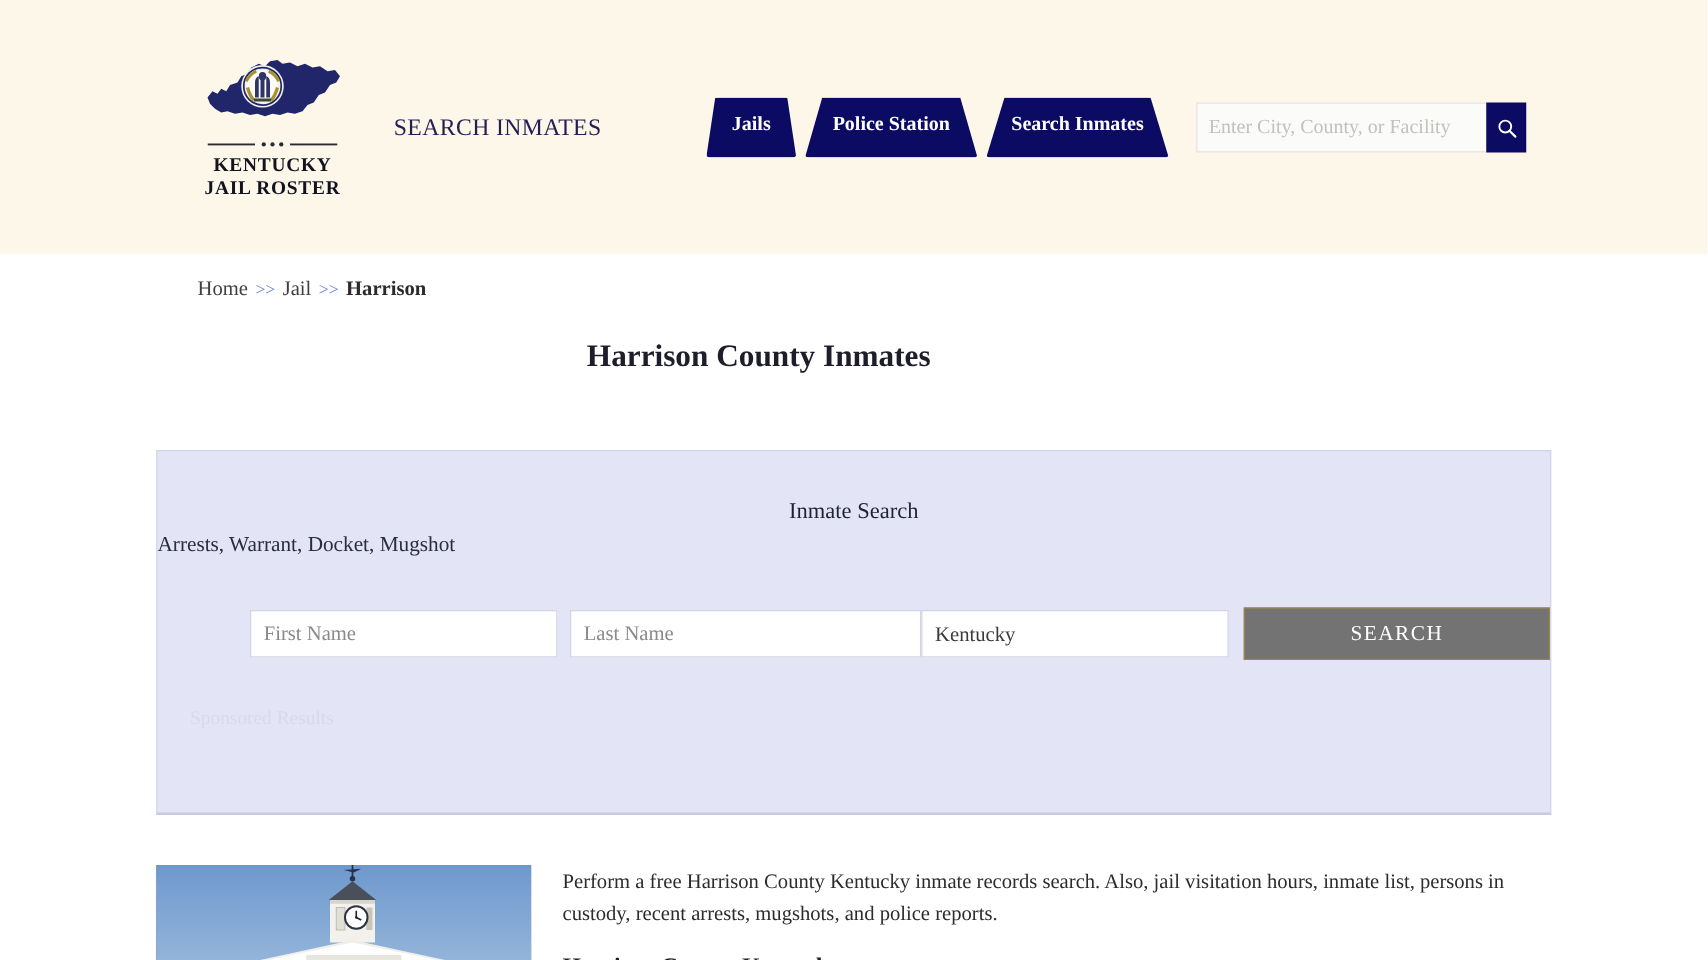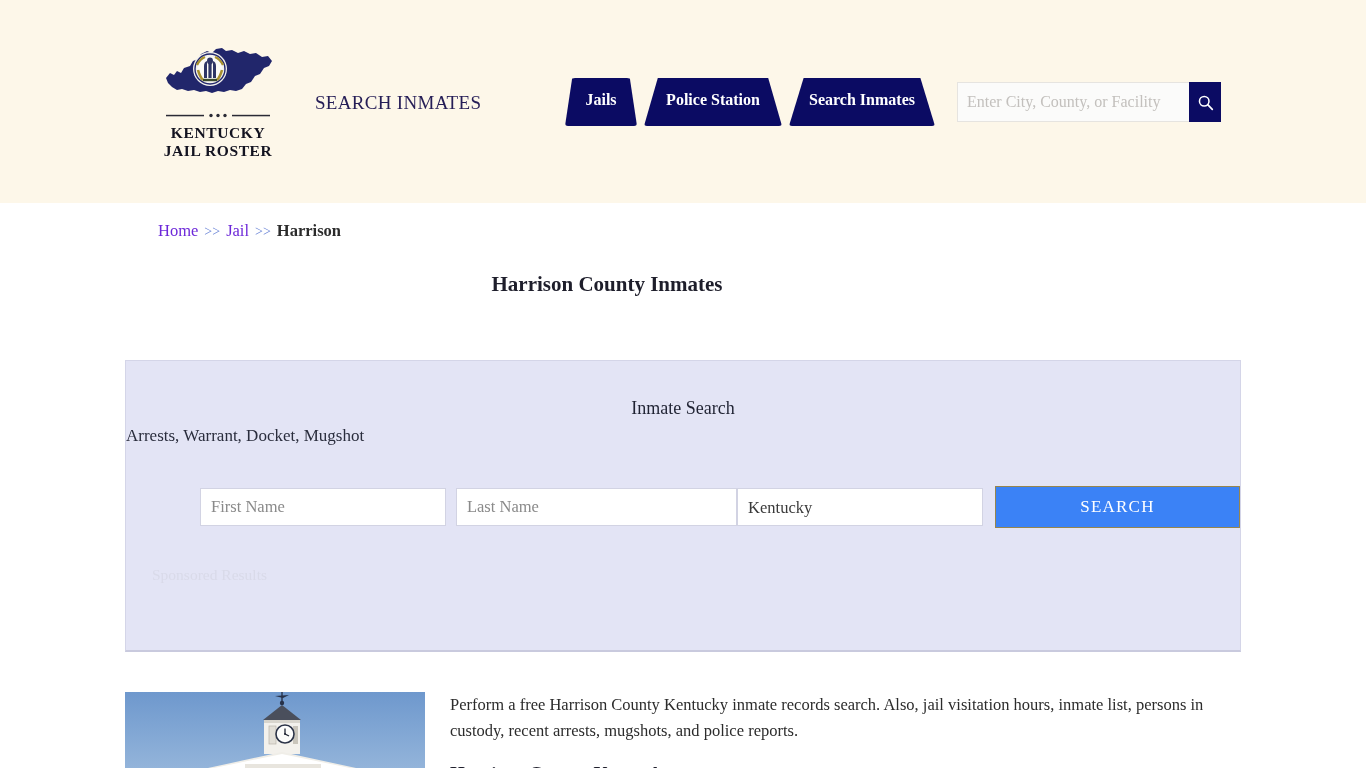--- a/index.html
+++ b/index.html
@@ -134,42 +134,42 @@
   
   .breadcrumb {
     position: absolute;
     left: 158px;
     top: 221px;
     font-size: 16.5px;
     color: #2b2b2b;
     font-family: "Liberation Serif", "DejaVu Serif", serif;
   }
   .breadcrumb a {
-    color: #6d28d9;
+    color: #404040;
     text-decoration: none;
     text-align: center;
   }
   .breadcrumb .sep {
     color: #6a84d6;
     margin: 0 6px;
     font-size: 14px;
   }
   .breadcrumb .current {
     color: #2b2b2b;
     font-weight: bold;
   }
 
   
   .page-title {
     position: absolute;
     left: 0;
     top: 272px;
     width: 1214px;
     text-align: center;
-    font-size: 21px;
+    font-size: 25px;
     font-weight: bold;
     color: #1e1e2b;
     font-family: "Liberation Serif", "DejaVu Serif", serif;
   }
 
   
   .search-panel {
     position: absolute;
     left: 125px;
     top: 360px;
@@ -224,21 +224,21 @@
       linear-gradient(135deg, #1d1d1d 50%, transparent 50%);
     background-position: calc(100% - 22px) 16px, calc(100% - 15px) 16px;
     background-size: 7px 7px, 7px 7px;
     background-repeat: no-repeat;
     cursor: pointer;
   }
   .search-submit {
     width: 258px;
     height: 42px;
     margin-top: -2px;
-    background: #3b82f6;
+    background: #737373;
     border: 1px solid #96854d;
     color: #ffffff;
     font-family: "Liberation Serif", "DejaVu Serif", serif;
     font-size: 17px;
     letter-spacing: 1.2px;
     cursor: pointer;
   }
   .sponsored {
     margin: 40px 0 0 26px;
     font-size: 15.5px;

